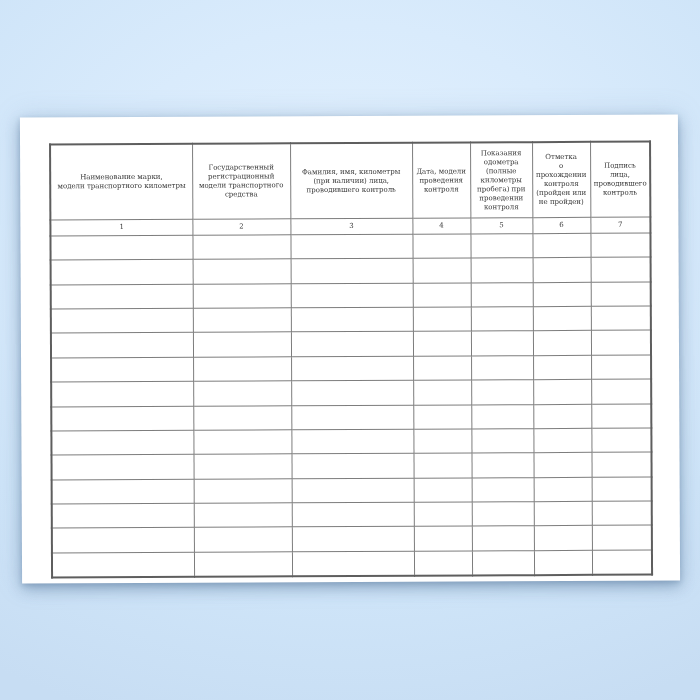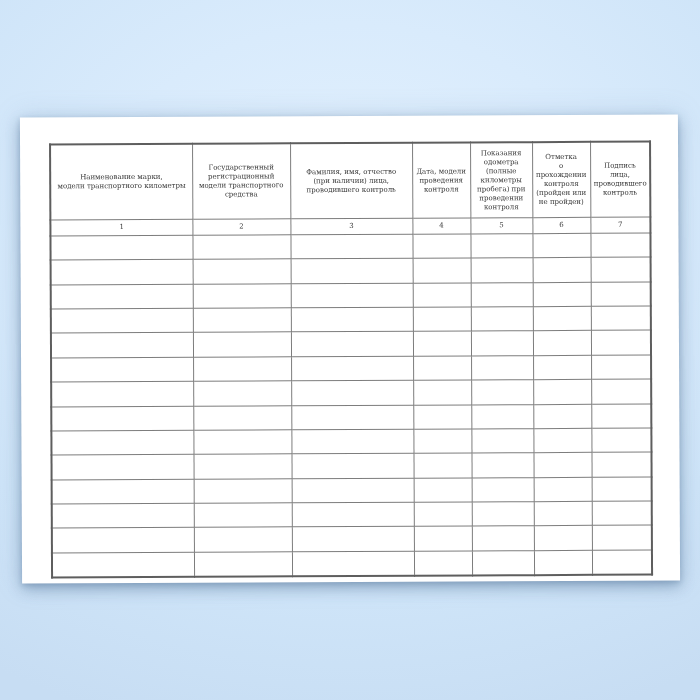--- a/index.html
+++ b/index.html
@@ -90,21 +90,21 @@
           <col class="c7">
       </colgroup>
       <thead>
         <tr>
           <th>Наименование марки,
 модели транспортного километры</th>
           <th>Государственный
 регистрационный
 модели транспортного
 средства</th>
-          <th>Фамилия, имя, отчество
+          <th>Фамилия, имя, километры
 (при наличии) лица,
 проводившего контроль</th>
           <th>Дата, модели
 проведения
 контроля</th>
           <th>Показания
 одометра
 (полные
 километры
 пробега) при

